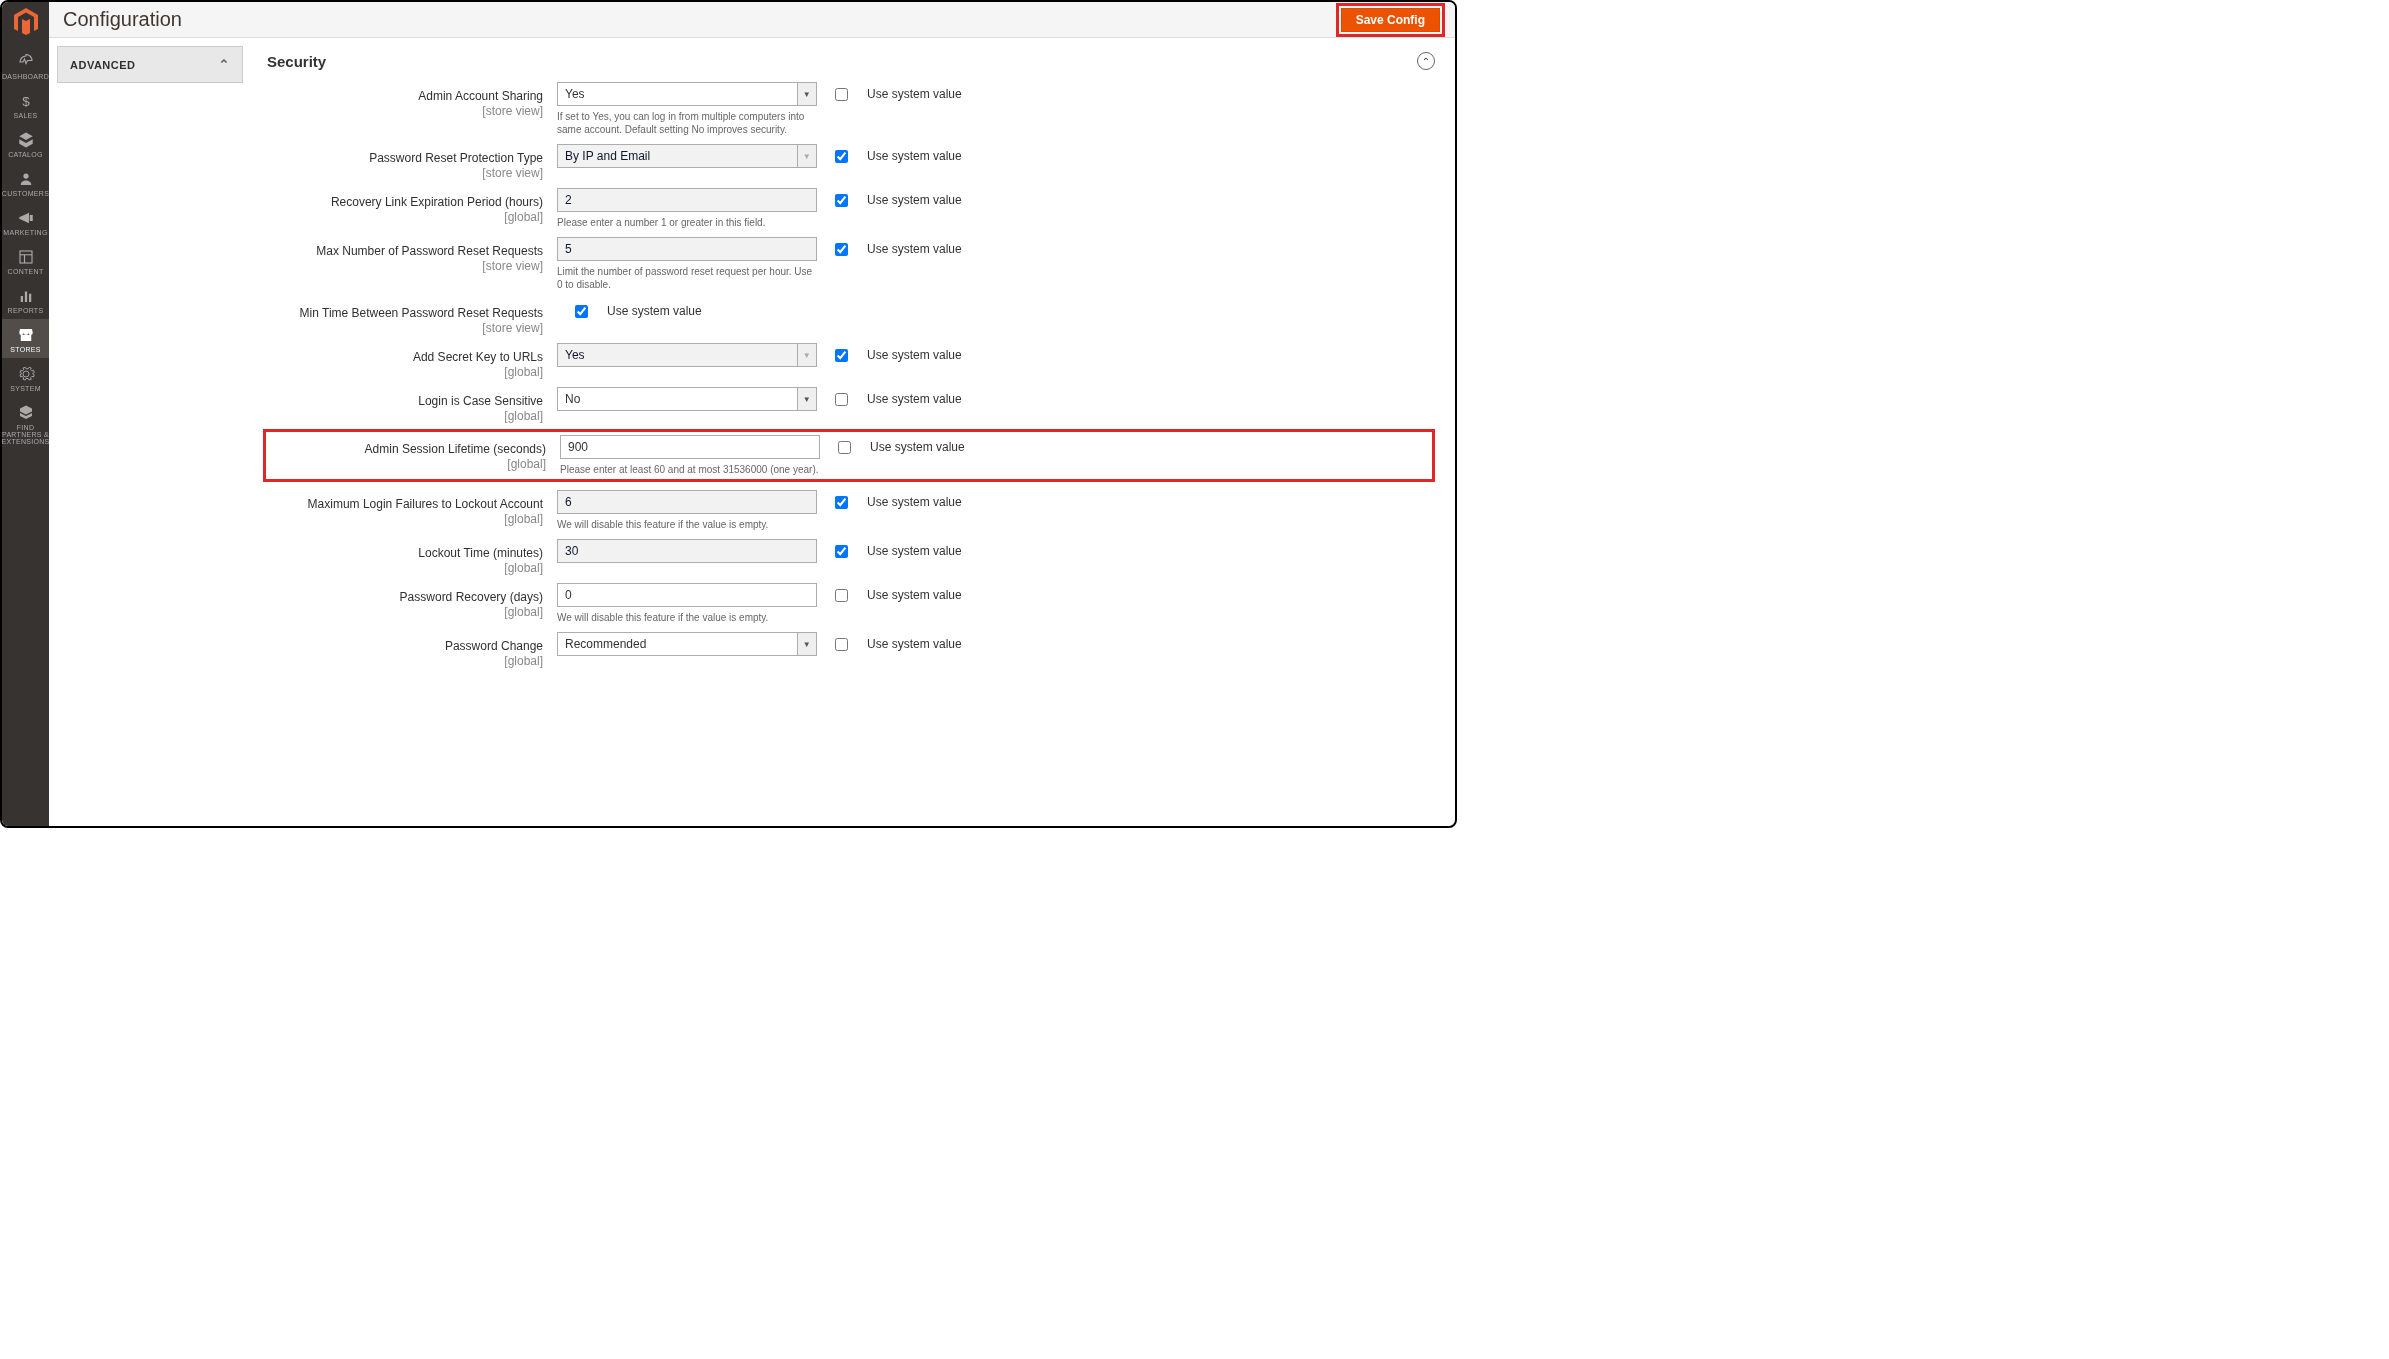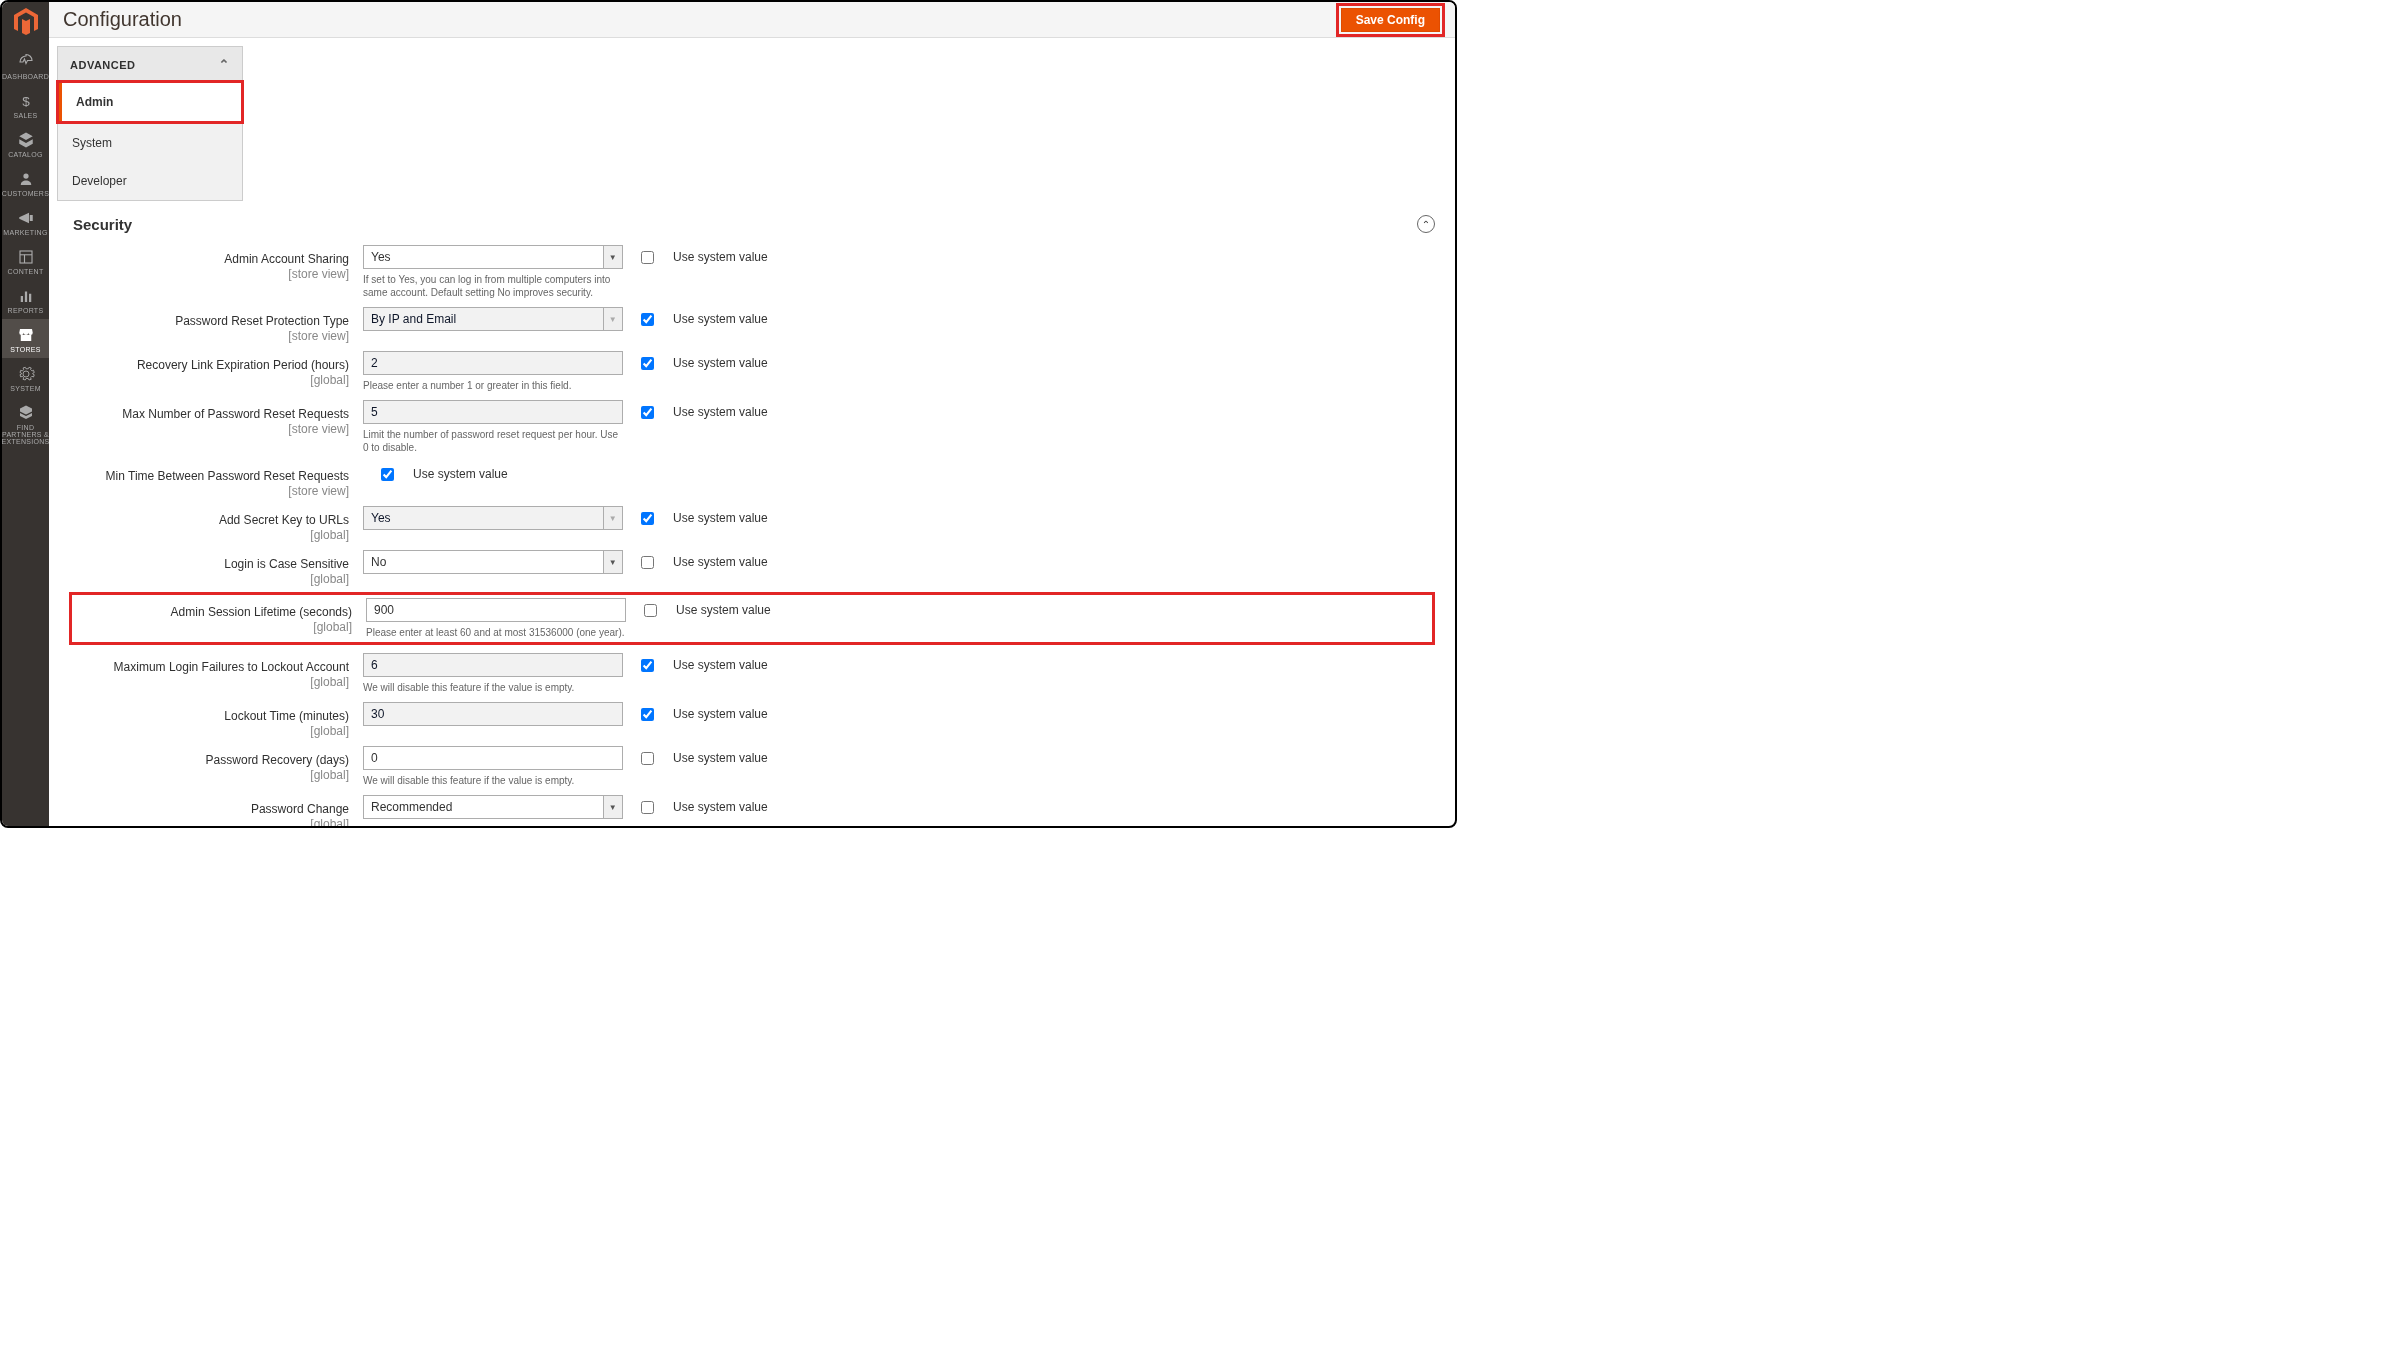--- a/index.html
+++ b/index.html
@@ -69,21 +69,20 @@
   padding: 4px 14px;
   font-size: 12px;
   font-weight: 600;
   cursor: pointer;
 }
 
 .content {
   position: absolute;
   left: 47px; top: 36px; right: 0; bottom: 0;
   display: flex;
-  flex-direction: column;
 }
 .config-nav {
   width: 194px;
   padding: 8px 0 0 8px;
 }
 .nav-section {
   background: #e8e8e8;
   border: 1px solid #ccc;
 }
 .nav-section-head {
@@ -293,27 +292,20 @@
   </div>
 </div>
 
 <div class="content">
   <div class="config-nav">
     <div class="nav-section">
       <div class="nav-section-head">
         <span>ADVANCED</span>
         <span class="chev">⌃</span>
       </div>
-      <div class="nav-subitems">
-        <div class="admin-highlight">
-          <div class="sub active">Admin</div>
-        </div>
-        <div class="sub">System</div>
-        <div class="sub">Developer</div>
-      </div>
     </div>
   </div>
 
   <div class="main">
     <div class="section-head">
       <div class="title">Security</div>
       <div class="collapse-btn">⌃</div>
     </div>
 
     <div class="form-row">

